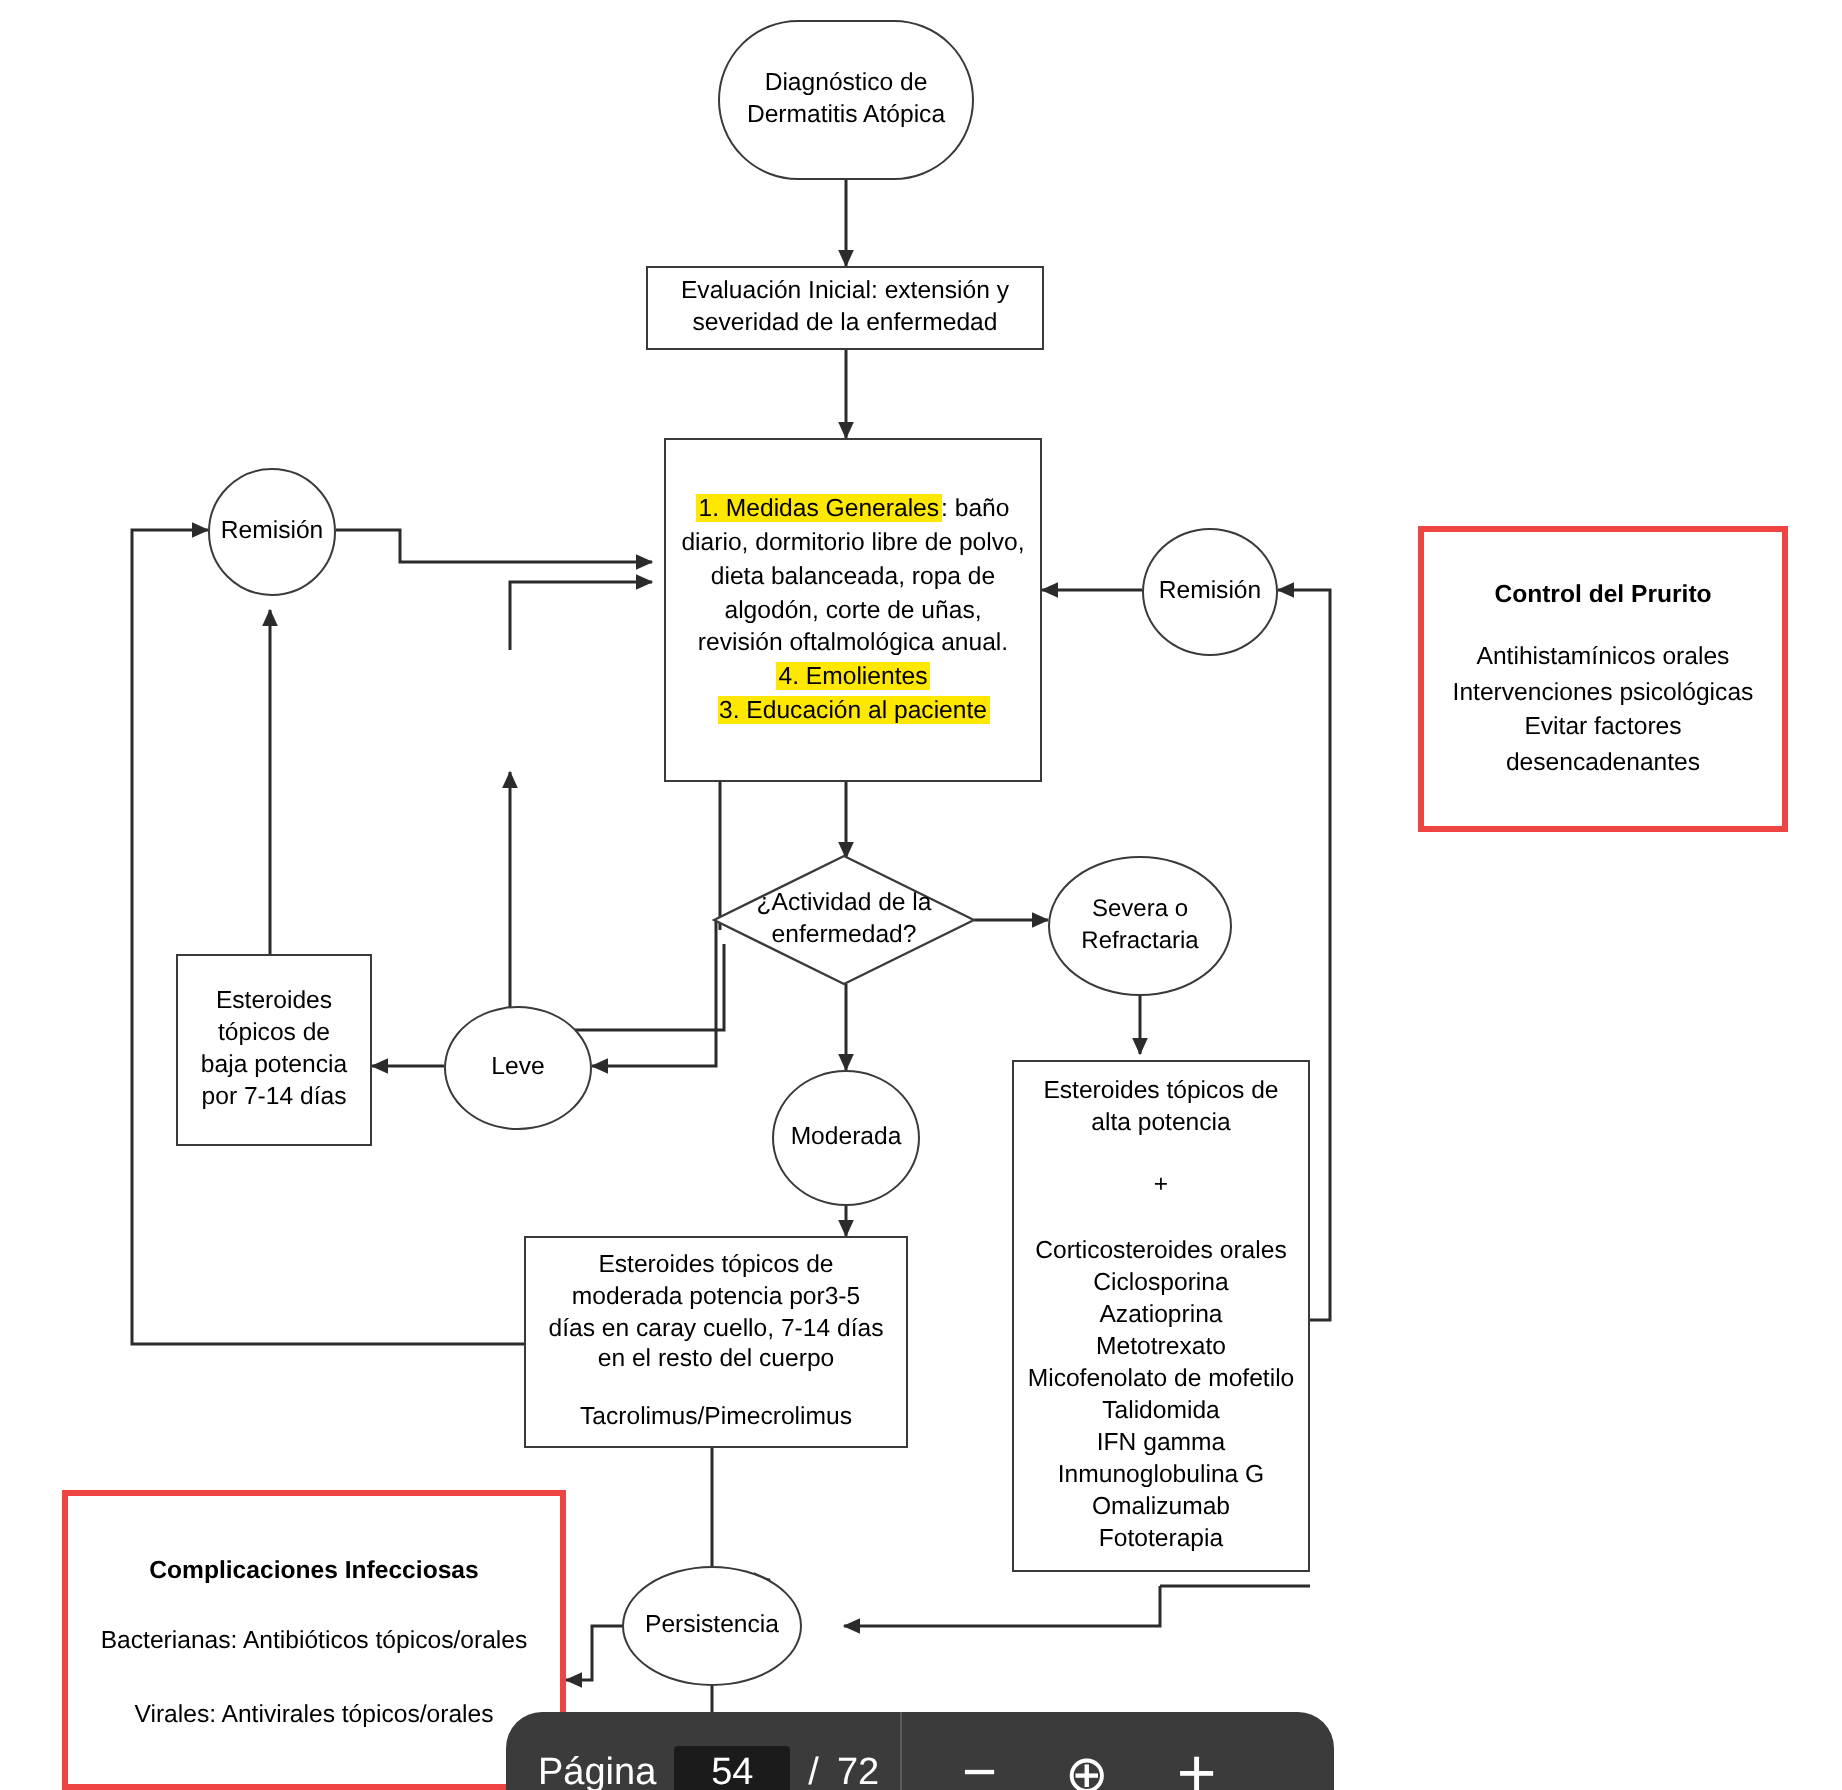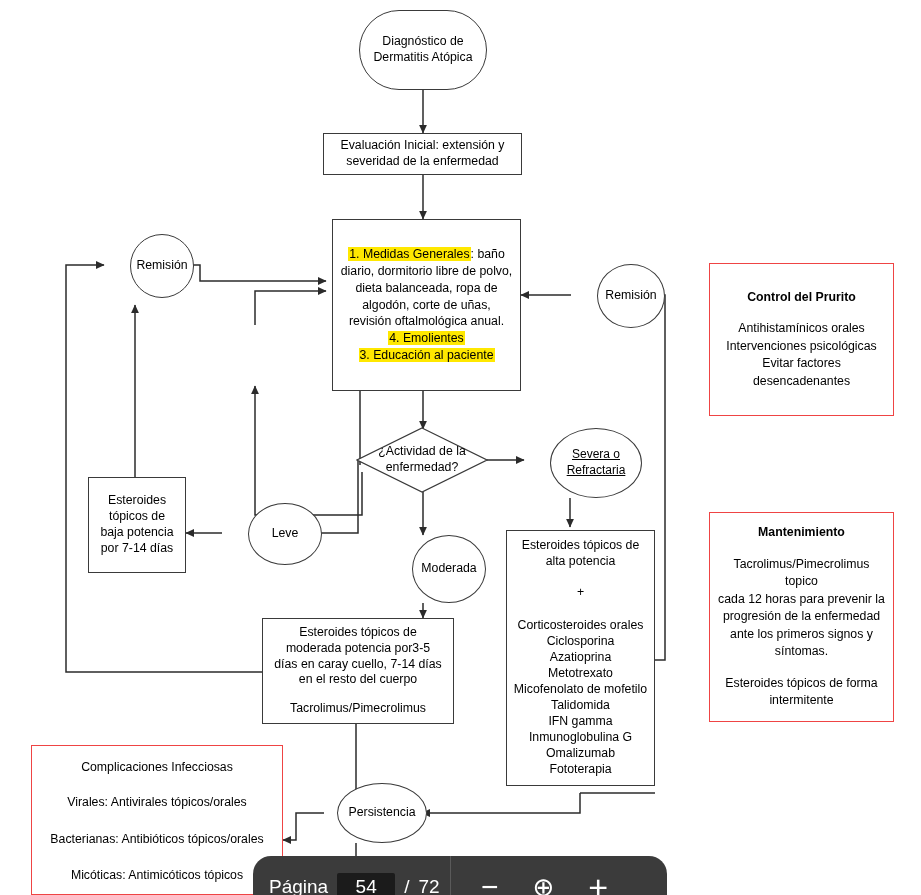--- a/index.html
+++ b/index.html
@@ -35,25 +35,25 @@
     align-items: center;
     justify-content: center;
     text-align: center;
     background: #ffffff;
     border: 1px solid #3a3a3a;
     font-size: 12.3px;
     line-height: 1.30;
     color: #000;
   }
   .node.rect { border-radius: 0; }
-  .node.circle { border-radius: 50%; margin-left: 26px; }
+  .node.circle { border-radius: 50%; }
   .node.stadium { border-radius: 40px; }
   .node .inner { padding: 2px 6px; width: 100%; }
   .node.panel {
-    border: 1px solid #ef4444;
+    border: 3px solid #ef4444;
     font-size: 12.3px;
     line-height: 1.42;
     align-items: center;
   }
   .panel-title {
     font-weight: bold;
     display: block;
     margin-bottom: 14px;
   }
   .panel-body { display: block; white-space: pre-line; }
@@ -67,21 +67,21 @@
   .mgline { display: block; }
   .complic {
     align-items: flex-start;
     justify-content: flex-start;
     line-height: 1.0;
   }
   .complic .inner {
     padding: 22px 6px 0 6px;
   }
   .complic .ct {
-    font-weight: normal;
+    font-weight: bold;
     font-size: 12.3px;
     display: block;
     margin-bottom: 18px;
   }
   .complic .cl {
     display: block;
     font-size: 12.3px;
     margin-bottom: 19px;
   }
   
@@ -230,21 +230,21 @@
 
   <div style="position:absolute; left:356px; top:427px; width:132px; height:66px;">
     <svg width="132" height="66" viewBox="0 0 132 66" style="position:absolute;left:0;top:0;">
       <polygon points="66,1 131,33 66,65 1,33" fill="#ffffff" stroke="#3a3a3a" stroke-width="1.2"></polygon>
     </svg>
     <div style="position:absolute;left:0;top:0;width:132px;height:66px;display:flex;align-items:center;justify-content:center;text-align:center;font-size:12.3px;line-height:1.3;white-space:pre-line;">¿Actividad de la
 enfermedad?</div>
   </div>
 
   <div class="node circle" style="left:524px; top:428px; width:92px; height:70px; font-size:12px;">
-    <div class="inner" style="white-space:pre-line;text-decoration:underline;">Severa o
+    <div class="inner" style="white-space:pre-line;">Severa o
 Refractaria</div>
   </div>
 
   <div class="node circle" style="left:222px; top:503px; width:74px; height:62px;">
     <div class="inner">Leve</div>
   </div>
 
   <div class="node circle" style="left:386px; top:535px; width:74px; height:68px;">
     <div class="inner">Moderada</div>
   </div>
@@ -291,39 +291,26 @@
   <div class="node rect panel" style="left:709px; top:263px; width:185px; height:153px;">
     <div class="inner">
       <span class="panel-title">Control del Prurito</span>
       <span class="panel-body">Antihistamínicos orales
 Intervenciones psicológicas
 Evitar factores
 desencadenantes</span>
     </div>
   </div>
 
-  <div class="node rect panel" style="left:709px; top:512px; width:185px; height:210px;">
-    <div class="inner">
-      <span class="panel-title">Mantenimiento</span>
-      <span class="panel-body">Tacrolimus/Pimecrolimus topico
-cada 12 horas para prevenir la
-progresión de la enfermedad
-ante los primeros signos y
-síntomas.</span>
-      <span class="panel-body sp">Esteroides tópicos de forma
-intermitente</span>
-    </div>
-  </div>
 
   <div class="node rect panel complic" style="left:31px; top:745px; width:252px; height:150px;">
     <div class="inner">
       <span class="ct">Complicaciones Infecciosas</span>
+      <span class="cl">Bacterianas: Antibióticos tópicos/orales</span>
       <span class="cl">Virales: Antivirales tópicos/orales</span>
-      <span class="cl">Bacterianas: Antibióticos tópicos/orales</span>
-      <span class="cl">Micóticas: Antimicóticos tópicos</span>
     </div>
   </div>
 
   <div id="toolbar">
     <div id="tb-left">
       <span>Página</span>
       <input class="pagefield" value="54" style="">
       <span>/</span>
       <span>72</span>
     </div>

